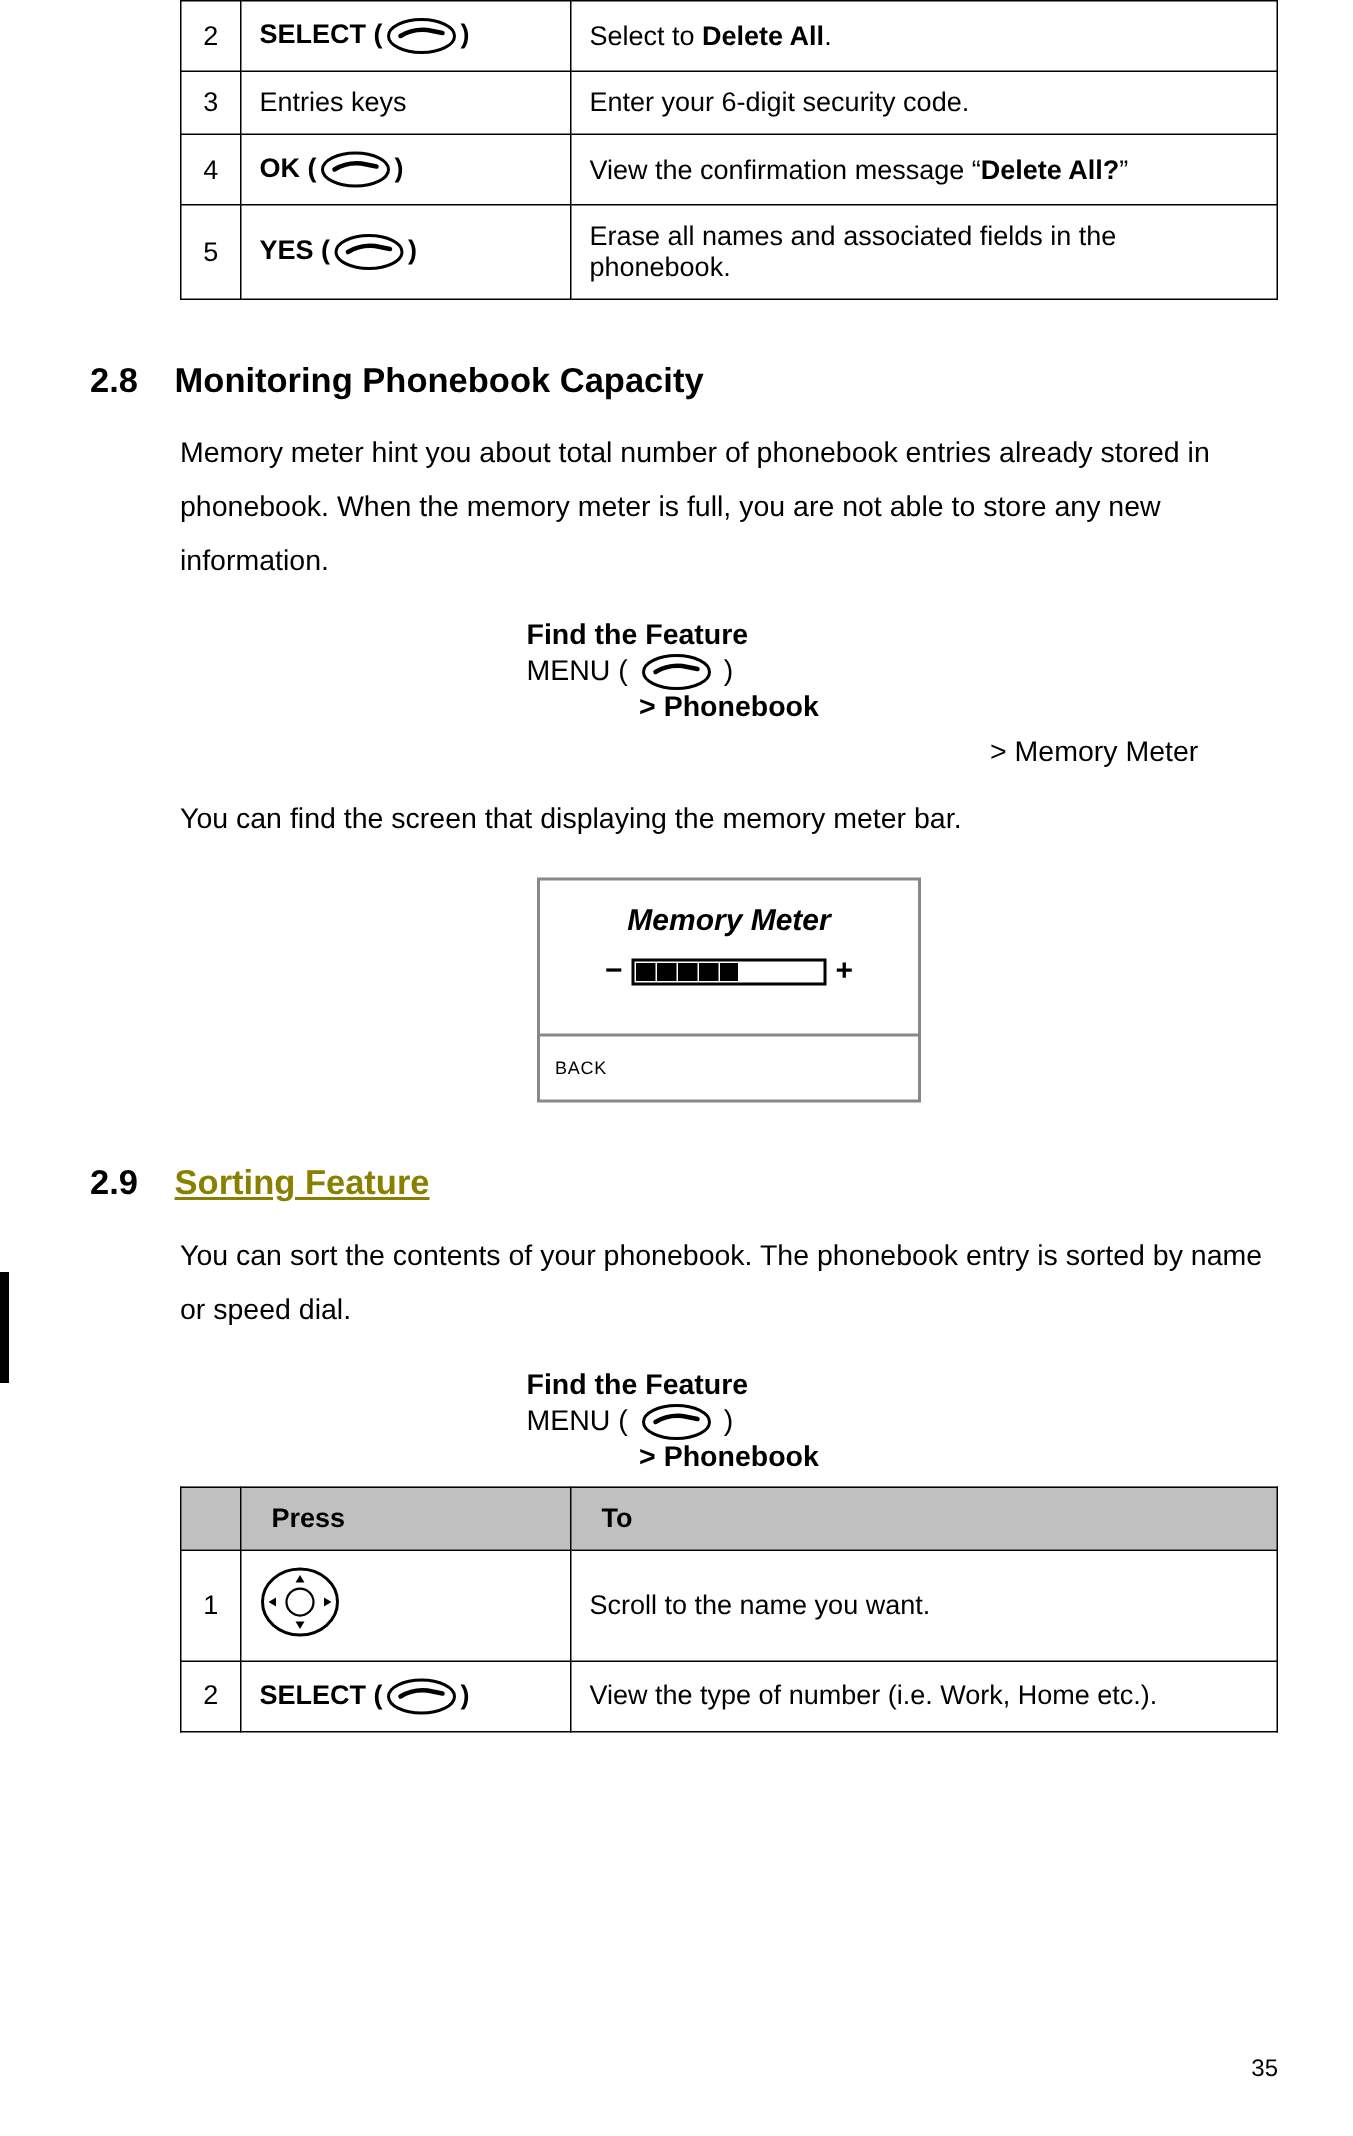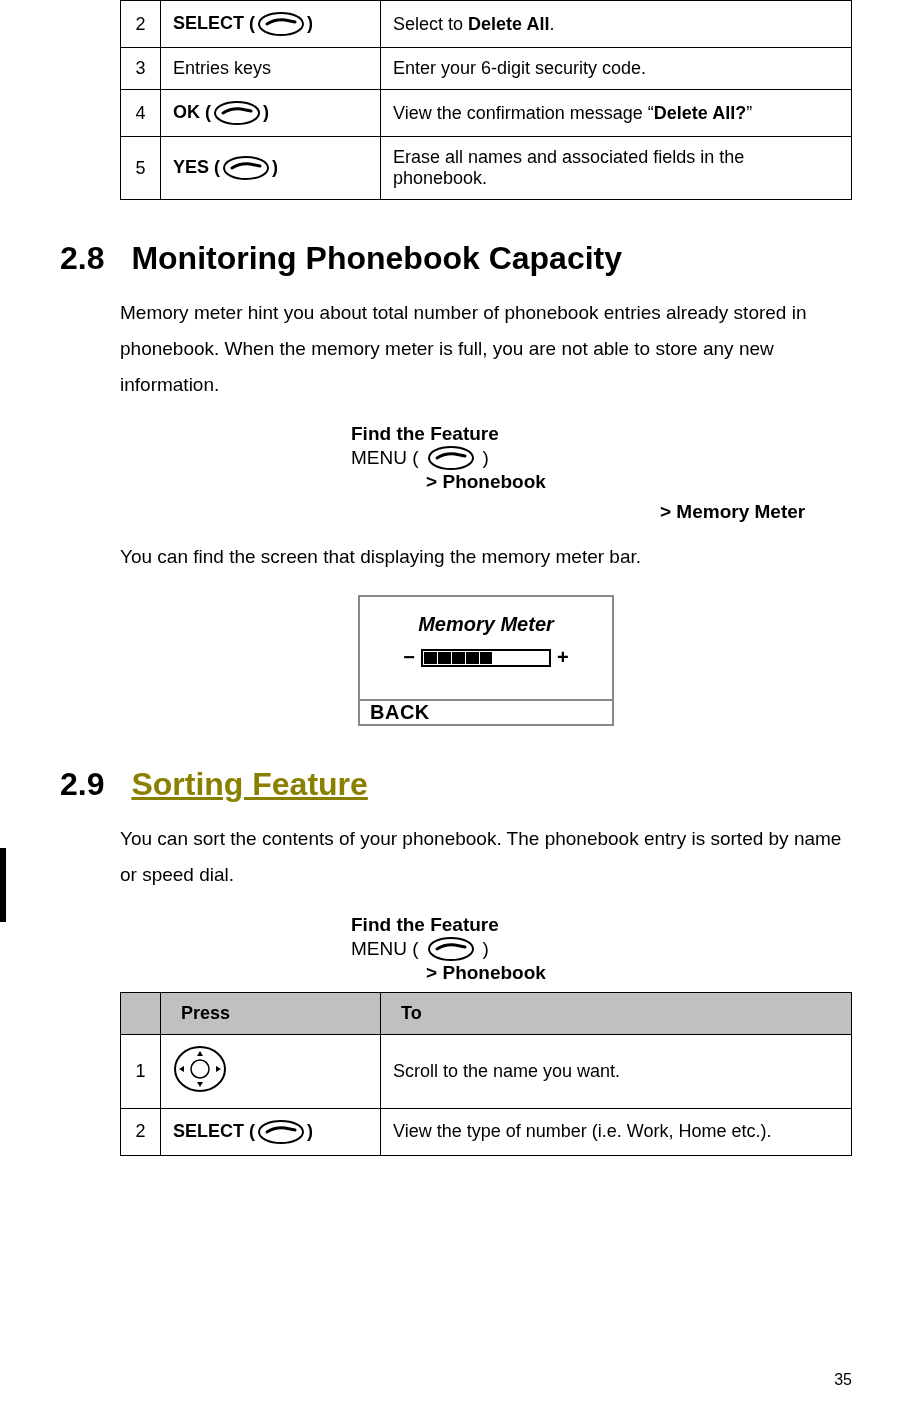--- a/index.html
+++ b/index.html
@@ -45,21 +45,21 @@
     }
     .btn-icon {
       display: inline-block;
       vertical-align: middle;
       margin: 0 2px;
     }
     .btn-icon svg {
       display: block;
     }
     h2.section-title {
-      font-size: 32px;
+      font-size: 23px;
       font-weight: bold;
       margin: 40px 0 18px -60px;
     }
     .section-num {
       display: inline-block;
       margin-right: 18px;
     }
     .section-link {
       color: #8a8000;
       text-decoration: underline;
@@ -84,21 +84,21 @@
       font-weight: normal;
       width: 270px;
       display: flex;
       align-items: center;
       gap: 6px;
     }
     .feature-path {
       font-weight: bold;
     }
     .feature-subpath {
-      font-weight: bold;
+      font-weight: normal;
       font-size: 19px;
       margin-left: 540px;
       margin-bottom: 16px;
     }
     .phone-screen {
       margin: 14px auto 20px auto;
       width: 256px;
       border: 2px solid #888;
       background: #fff;
     }
@@ -134,24 +134,24 @@
     }
     .mem-seg {
       flex: 1;
       background: #000;
     }
     .mem-seg.empty {
       background: transparent;
     }
     .phone-back {
       border-top: 2px solid #888;
-      padding: 0 10px;
+      padding: 14px 10px;
       font-family: Arial Black, Arial, sans-serif;
-      font-weight: 700;
-      font-size: 20px;
+      font-weight: 400;
+      font-size: 12px;
       letter-spacing: 0.5px;
     }
     .nav-icon {
       display: inline-block;
     }
     .page-num {
       position: absolute;
       bottom: 35px;
       right: 50px;
       font-size: 16px;

